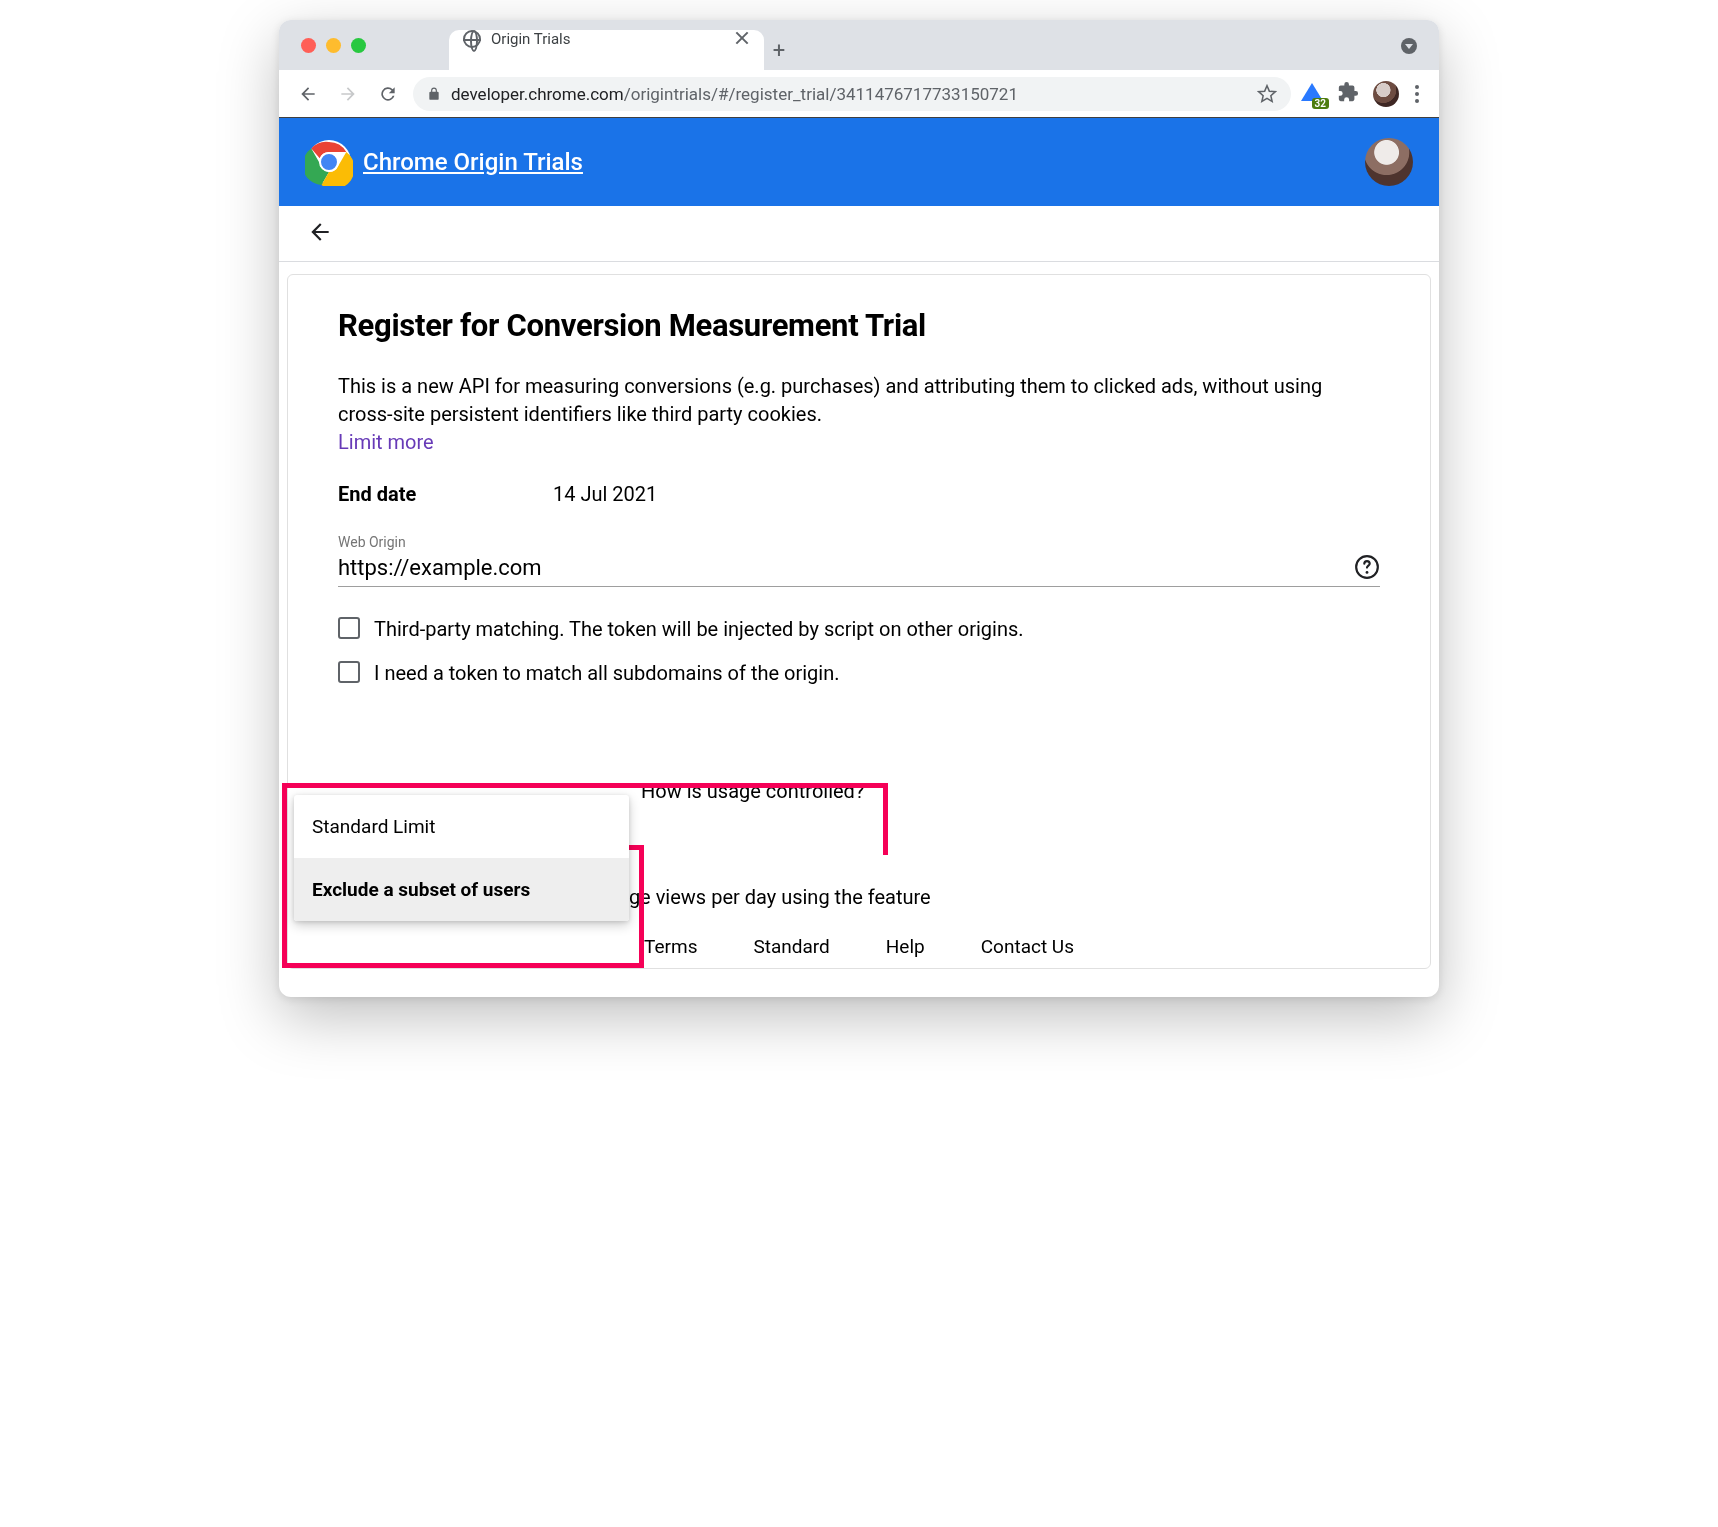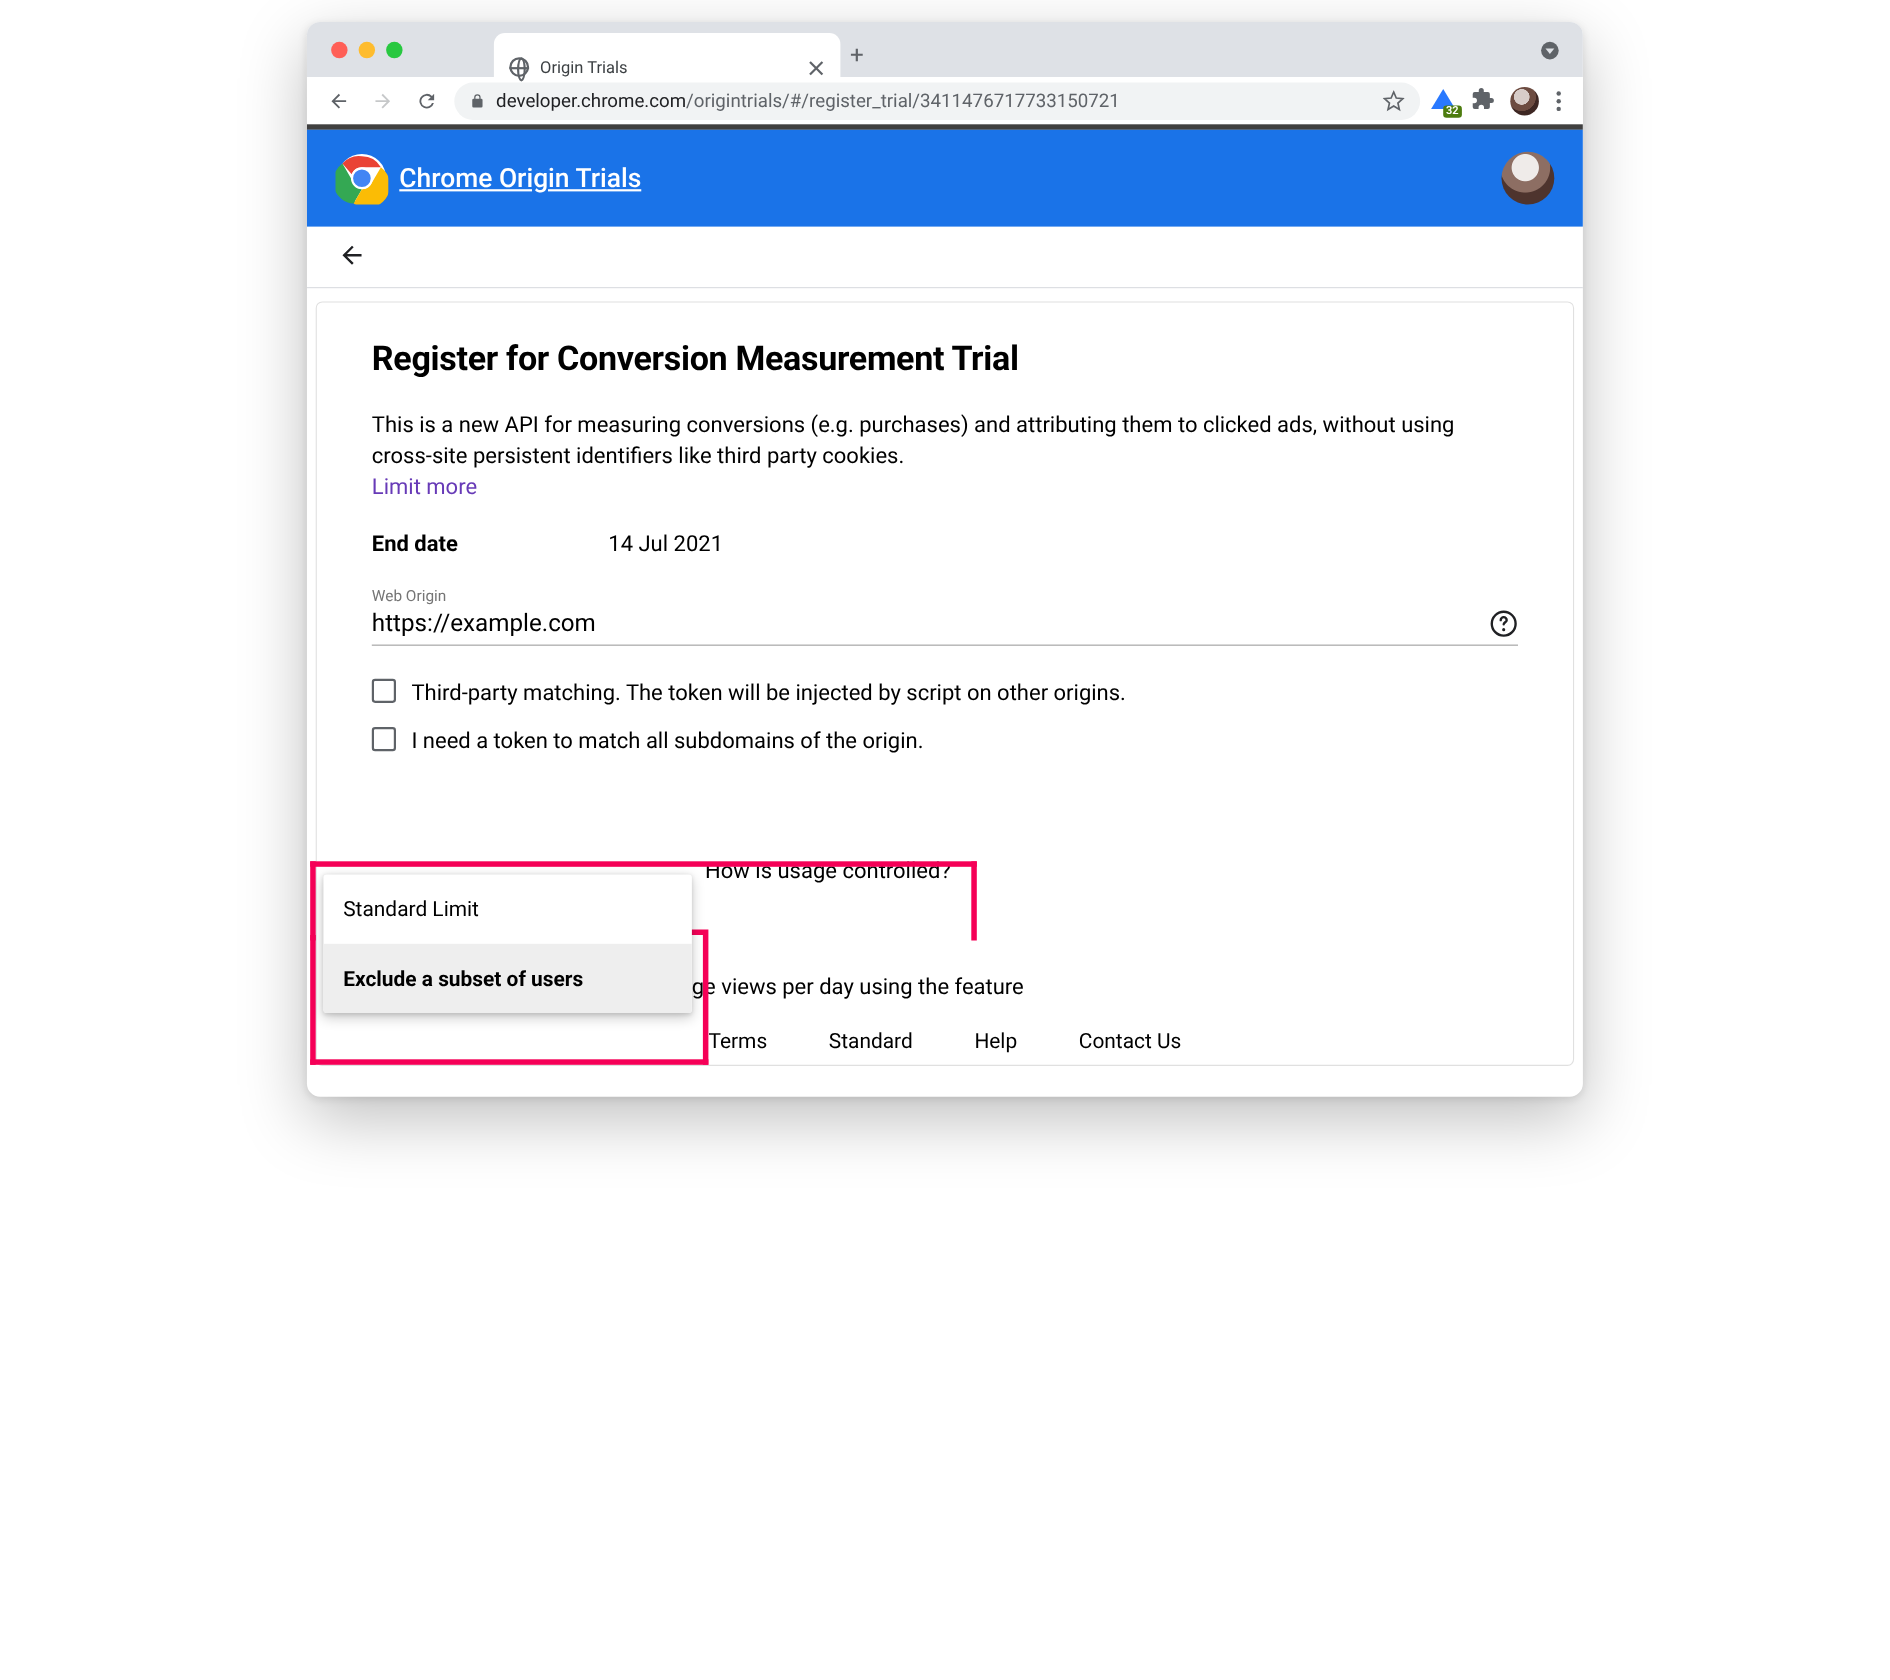--- a/index.html
+++ b/index.html
@@ -41,21 +41,21 @@
     .tl.yellow { background: #febc2e; }
     .tl.green { background: #28c840; }
     .tab {
       margin-left: 170px;
       background: #fff;
       height: 40px;
       width: 315px;
       border-top-left-radius: 10px;
       border-top-right-radius: 10px;
       display: flex;
-      align-items: flex-end;
+      align-items: flex-start;
       padding: 0 14px;
       gap: 10px;
       font-size: 15px;
       color: #3c4043;
       position: relative;
     }
     .globe-icon {
       width: 18px; height: 18px; border-radius: 50%; border: 2px solid #5f6368;
       position: relative; flex-shrink: 0;
     }
@@ -83,21 +83,21 @@
       position: absolute; right: 22px; top: 18px; width: 16px; height: 16px;
       background: #5f6368; border-radius: 50%;
       display: flex; align-items: center; justify-content: center;
     }
     .window-menu::after {
       content: ""; border-left: 4px solid transparent; border-right: 4px solid transparent;
       border-top: 5px solid #dee1e6;
     }
     .toolbar {
       height: 48px; background: #fff; display: flex; align-items: center; padding: 0 14px; gap: 10px;
-      border-bottom: 5px solid #404040;
+      border-bottom: 1px solid #404040;
     }
     .nav-btn { width: 30px; height: 30px; display: flex; align-items: center; justify-content: center; cursor: pointer; }
     .arrow-svg { width: 20px; height: 20px; }
     .disabled { opacity: 0.35; cursor: default; }
     .reload-svg { width: 20px; height: 20px; }
     .omnibox {
       flex: 1; height: 34px; background: #f1f3f4; border-radius: 17px; display: flex; align-items: center;
       padding: 0 14px; gap: 10px; font-size: 17px; color: #202124; overflow: hidden;
     }
     .omnibox .lock { width: 14px; height: 14px; flex-shrink: 0; }

